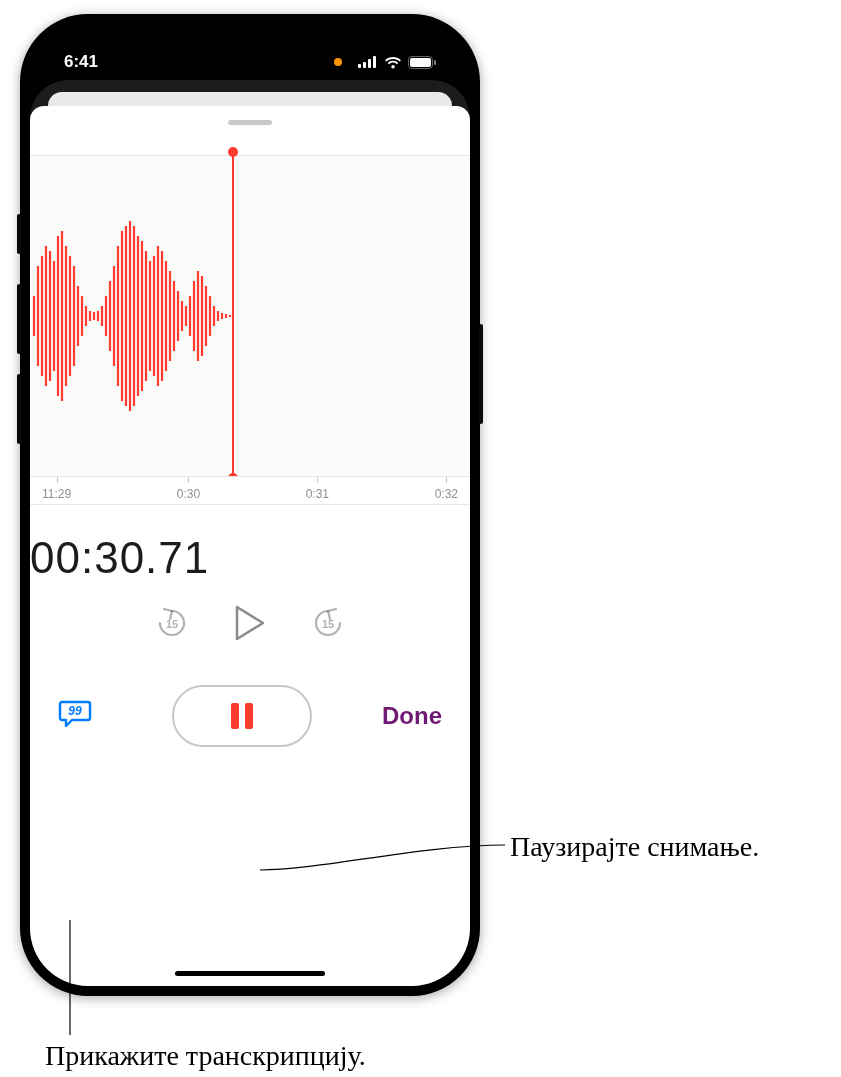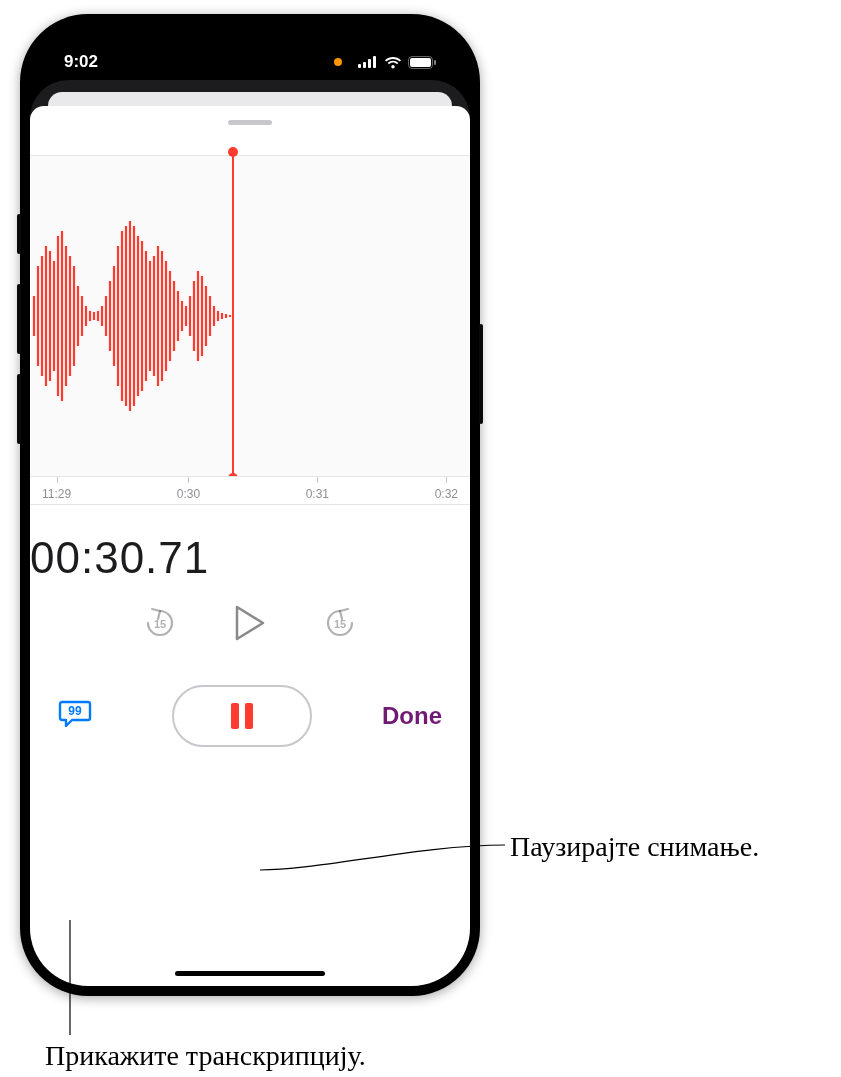--- a/index.html
+++ b/index.html
@@ -168,35 +168,36 @@
     font-weight: 300;
     font-variant-numeric: tabular-nums;
     color: #1c1c1e;
     margin-top: 28px;
     letter-spacing: 1px;
   }
   .transport {
     display: flex;
     justify-content: center;
     align-items: center;
-    gap: 56px;
+    gap: 44px;
     margin-top: 22px;
     color: #3c3c4366;
   }
   .transport .play { color: #3c3c4399; }
   .bottom-row {
     display: flex;
     align-items: center;
     justify-content: space-between;
     padding: 0 28px;
     margin-top: 40px;
   }
   .transcript-btn {
     color: #0369a1;
     width: 44px;
+    font-style: italic;
   }
   .pause-pill {
     width: 140px;
     height: 62px;
     border-radius: 34px;
     border: 2px solid #c7c7cc;
     display: flex;
     align-items: center;
     justify-content: center;
   }
@@ -259,21 +260,21 @@
 
 <div class="phone">
   <div class="side-btn sb-right"></div>
   <div class="side-btn sb-left1"></div>
   <div class="side-btn sb-left2"></div>
   <div class="side-btn sb-left3"></div>
   <div class="phone-inner">
     <div class="dynamic-island"></div>
 
     <div class="status-bar">
-      <span>9:02</span>
+      <span>6:41</span>
       <div class="status-right">
         <span class="rec-dot"></span>
         <svg width="20" height="12" viewBox="0 0 20 12">
             <rect x="0" y="8" width="3" height="4" rx="1" fill="#fff"></rect>
             <rect x="5" y="6" width="3" height="6" rx="1" fill="#fff"></rect>
             <rect x="10" y="3" width="3" height="9" rx="1" fill="#fff"></rect>
             <rect x="15" y="0" width="3" height="12" rx="1" fill="#fff"></rect>
           </svg>
         <svg width="18" height="13" viewBox="0 0 18 13">
             <path d="M9 12.5c.9 0 1.7-.8 1.7-1.7S9.9 9.1 9 9.1s-1.7.8-1.7 1.7.8 1.7 1.7 1.7zm-4-4.3c2.2-2.2 5.8-2.2 8 0l1.3-1.3C11.5 4 6.5 4 3.7 6.9L5 8.2zM1 4.2C5.4-.2 12.6-.2 17 4.2l-1.3 1.3C12.1 2 5.9 2 2.3 5.5L1 4.2z" fill="#fff"></path>

